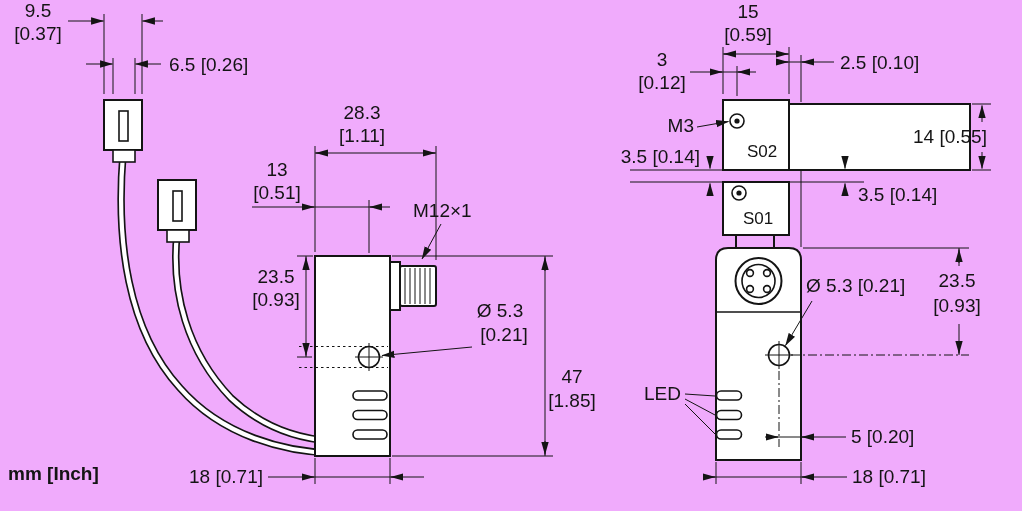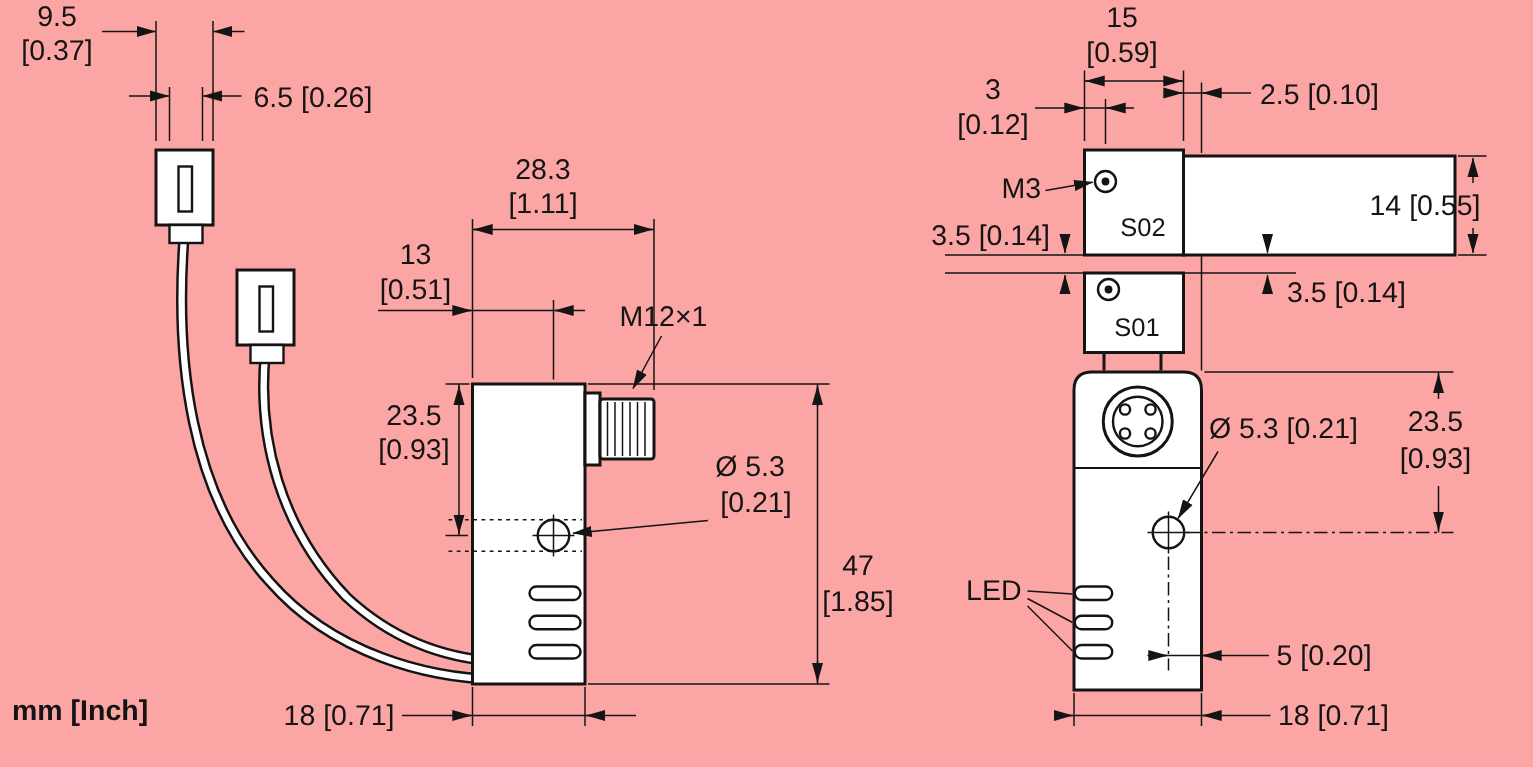--- a/index.html
+++ b/index.html
@@ -1,16 +1,16 @@
 <!DOCTYPE html>
 <html><head>
 <meta charset="utf-8">
 <style>
   html,body{margin:0;padding:0;background:#ffffff;}
-  .stage{width:1022px;height:511px;position:relative;background:#fca5a5;overflow:hidden;}
+  .stage{width:1022px;height:511px;position:relative;background:#f0abfc;overflow:hidden;}
   svg{display:block;}
   text{font-family:"Liberation Sans","DejaVu Sans",sans-serif;fill:#141414;font-size:19px;}
   .small{font-size:17px;}
   .bold{font-weight:bold;}
   .mid{text-anchor:middle;}
   .end{text-anchor:end;}
   .thin{stroke:#141414;stroke-width:1;fill:none;}
   .thin2{stroke:#141414;stroke-width:1.3;fill:none;}
   .thick{stroke:#141414;stroke-width:2;fill:none;}
   .shape{fill:#fff;stroke:#141414;stroke-width:2;}

